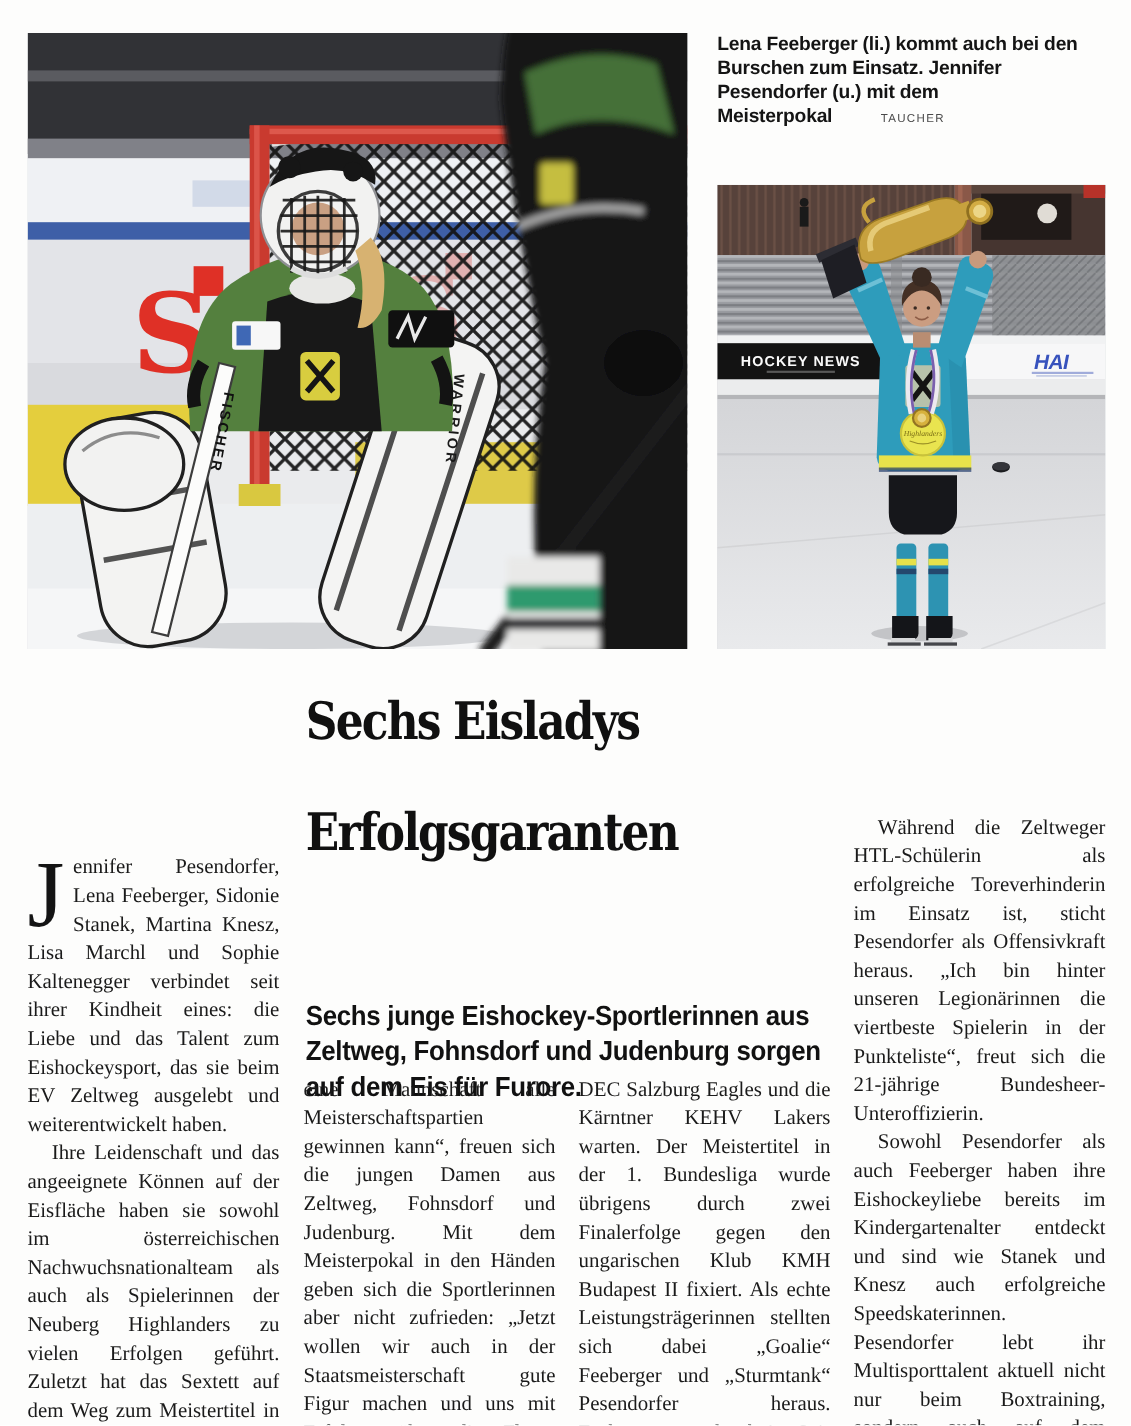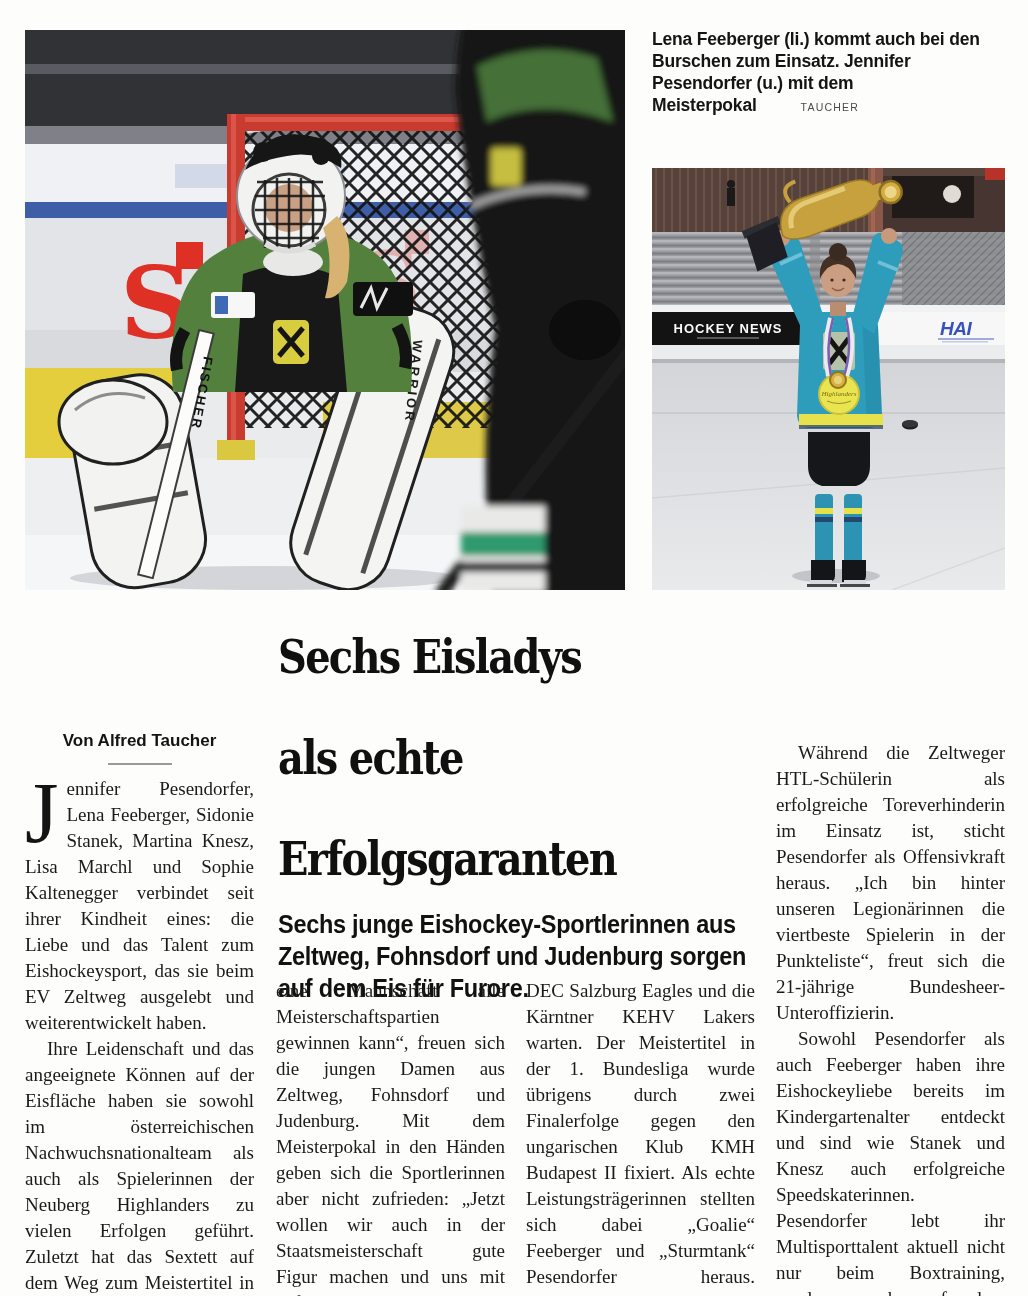--- a/index.html
+++ b/index.html
@@ -277,28 +277,23 @@
           <rect x="226" y="24" width="10" height="16" fill="#c7a13e" transform="rotate(-12 231 32)"></rect>
           <circle cx="243" cy="34" r="11" fill="#d3ac43" stroke="#8f7020" stroke-width="2.5"></circle>
           <circle cx="243" cy="34" r="6" fill="#ecd687"></circle>
         </g>
       </g>
     </svg>
   </div>
 
   <div class="headline">
     <div class="hl"><span>Sechs Eisladys</span></div>
-    <div class="hl"><span>als echte</span></div>
     <div class="hl"><span>Erfolgsgaranten</span></div>
   </div>
 
-  <div class="byline-wrap">
-    <div class="byline">Von Alfred Taucher</div>
-    <div class="byline-rule"></div>
-  </div>
 
   <div class="subhead"><span>Sechs junge Eishockey-Sportlerinnen aus Zeltweg, Fohnsdorf und Judenburg sorgen auf dem Eis für Furore.</span></div>
 
   <div class="col col-1">
     <p><span class="dropcap">J</span><span>ennifer Pesendorfer, Lena Feeberger, Sidonie Stanek, Martina Knesz, Lisa Marchl und Sophie Kaltenegger verbindet seit ihrer Kindheit eines: die Liebe und das Talent zum Eishockeysport, das sie beim EV Zeltweg ausgelebt und weiterentwickelt haben.</span></p>
     <p class="ind">Ihre Leidenschaft und das angeeignete Können auf der Eisfläche haben sie sowohl im österreichischen Nachwuchsnationalteam als auch als Spielerinnen der Neuberg Highlanders zu vielen Erfolgen geführt. Zuletzt hat das Sextett auf dem Weg zum Meistertitel in der 1. Bundesliga (DEBL) einen gehörigen Beitrag zum sensationellen Erfolgslauf des Mürztaler Damenvereins beigesteuert: „Wir konnten inklusive Grunddurchgang und Finalrunden alle 18 Spiele siegreich beenden. Es kommt ganz selten vor dass</p>
   </div>
   <div class="col col-2">
     <p>eine Mannschaft alle Meisterschaftspartien gewinnen kann“, freuen sich die jungen Damen aus Zeltweg, Fohnsdorf und Judenburg. Mit dem Meisterpokal in den Händen geben sich die Sportlerinnen aber nicht zufrieden: „Jetzt wollen wir auch in der Staatsmeisterschaft gute Figur machen und uns mit Erfolgen über die Flyers Wien für den Grunddurchgang qualifizieren.“</p>
 

